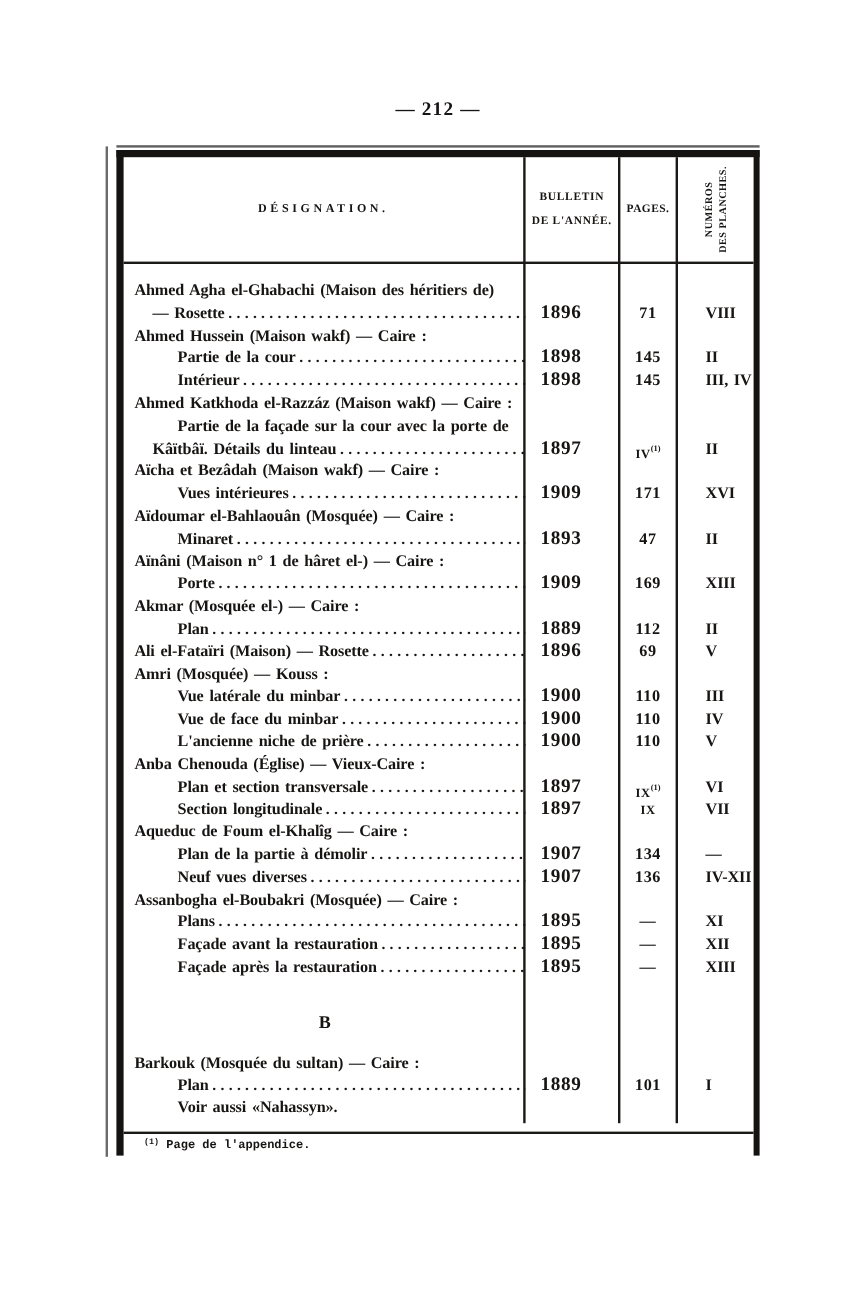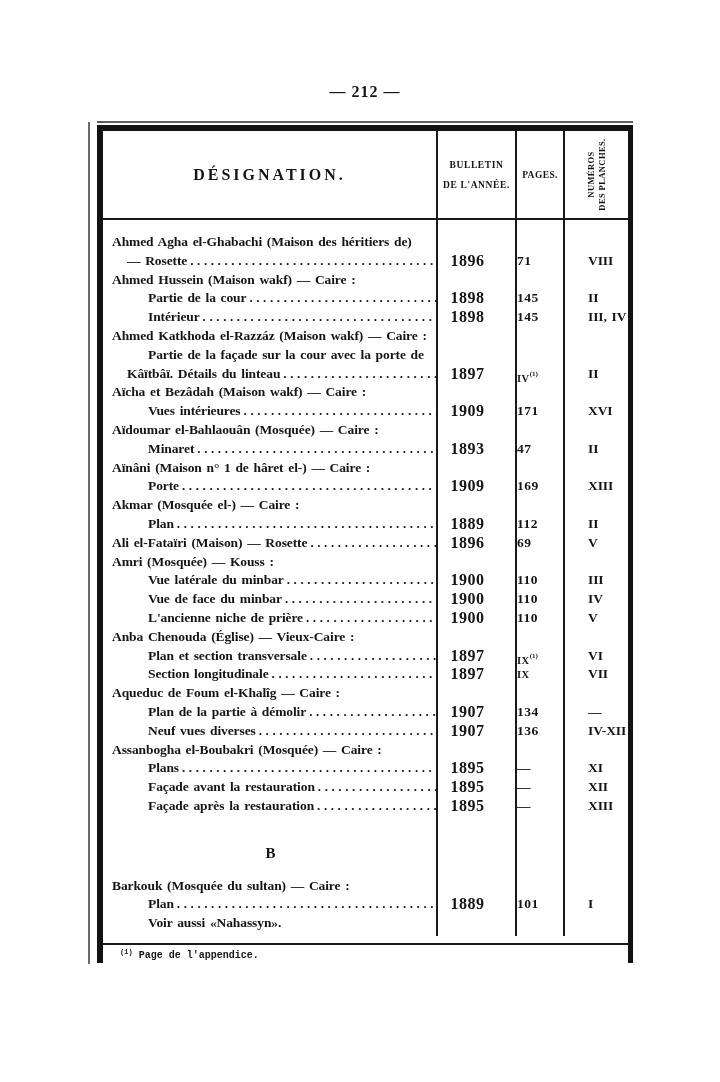--- a/index.html
+++ b/index.html
@@ -19,39 +19,39 @@
   .table-frame{
     position:absolute;left:97px;top:125px;width:536px;height:838px;box-sizing:border-box;
     border-top:6px solid #151311;border-left:6px solid #151311;border-right:5px solid #151311;
     background:#fff;
   }
   .vrule{position:absolute;top:0;width:2px;height:805px;background:#1b1916;}
   .vr1{left:333px;}.vr2{left:412px;}.vr3{left:460px;}
 
   .thead{position:relative;height:87px;border-bottom:2px solid #1b1916;font-weight:bold;}
   .th{position:absolute;top:0;height:87px;display:flex;align-items:center;justify-content:center;}
-  .th-des{left:0;width:333px;font-size:16px;letter-spacing:3px;}
+  .th-des{left:0;width:333px;font-size:10px;letter-spacing:3px;}
   .th-bul{left:335px;width:77px;flex-direction:column;font-size:9.5px;letter-spacing:.6px;row-gap:10px;}
   .th-pag{left:414px;width:46px;font-size:9.5px;letter-spacing:.4px;}
   .th-pla{left:462px;width:62px;}
   .rot{transform:rotate(-90deg);font-size:8.5px;line-height:10.5px;letter-spacing:.4px;text-align:center;white-space:nowrap;}
 
   .tbody{position:relative;padding-top:13px;height:703px;box-sizing:content-box;
          font-size:13.5px;font-weight:bold;word-spacing:1.5px;letter-spacing:-.1px;}
   .row{display:flex;height:18.8px;line-height:18.8px;}
   .c-des{width:335px;box-sizing:border-box;display:flex;overflow:hidden;padding-right:0;}
   .ind0{padding-left:9px;}.ind1{padding-left:24px;}.ind2{padding-left:45px;}
   .dtext{white-space:nowrap;flex:0 0 auto;}
   .dots{flex:1 1 auto;overflow:hidden;white-space:nowrap;}
   .dots::after{
     content:"................................................................................";
     letter-spacing:3.6px;padding-left:3px;font-size:13px;
   }
   .c-bul{width:79px;box-sizing:border-box;text-align:center;padding-right:20px;font-size:16px;letter-spacing:.5px;}
-  .c-pag{width:48px;box-sizing:border-box;text-align:left;padding-right:2px;font-size:13.5px;letter-spacing:.5px;}
+  .c-pag{width:48px;box-sizing:border-box;text-align:center;padding-right:2px;font-size:13.5px;letter-spacing:.5px;}
   .c-pla{width:40px;box-sizing:border-box;text-align:left;padding-left:23px;white-space:nowrap;}
   .sc{font-size:10.5px;}
   .psup{font-size:7px;vertical-align:6px;letter-spacing:0;}
   .section-row{height:18.8px;line-height:18.8px;width:335px;text-align:center;font-size:15px;font-weight:bold;}
   .spacer-row{width:100%;}
 
   .foot-rule{height:2px;background:#1b1916;margin-top:7px;}
   .footnote{padding-left:17px;padding-top:3px;font-size:10px;font-weight:bold;font-family:Liberation Mono, monospace;}
   .footnote sup{font-size:7px;vertical-align:4px;}
 </style>

